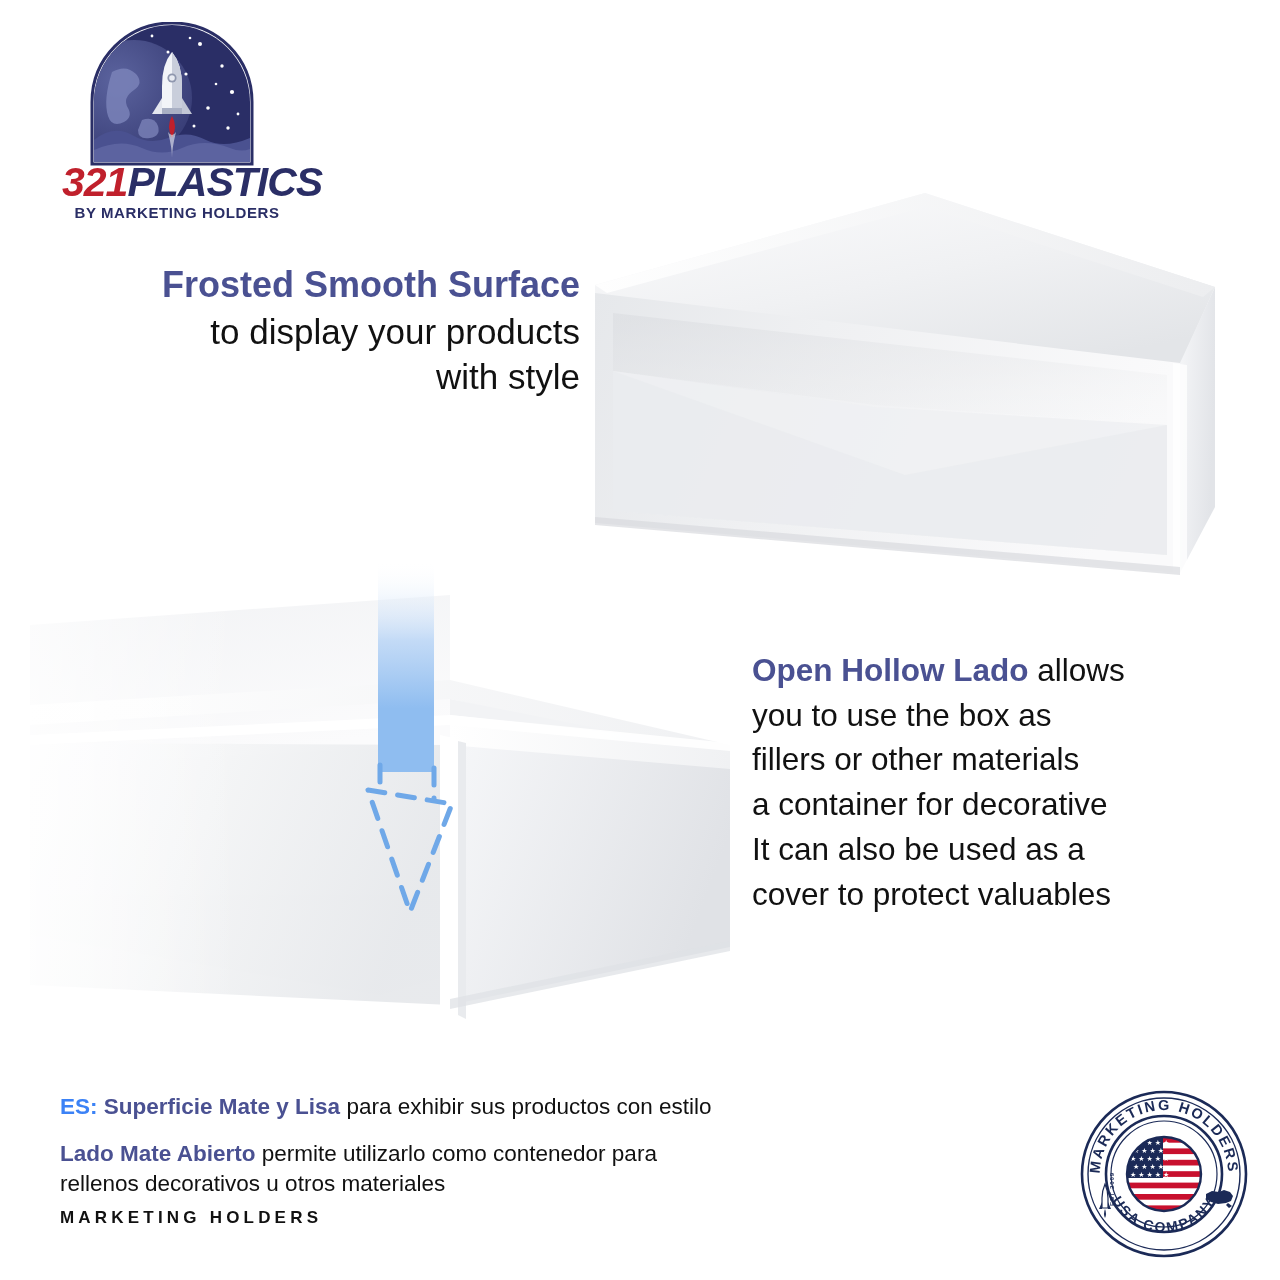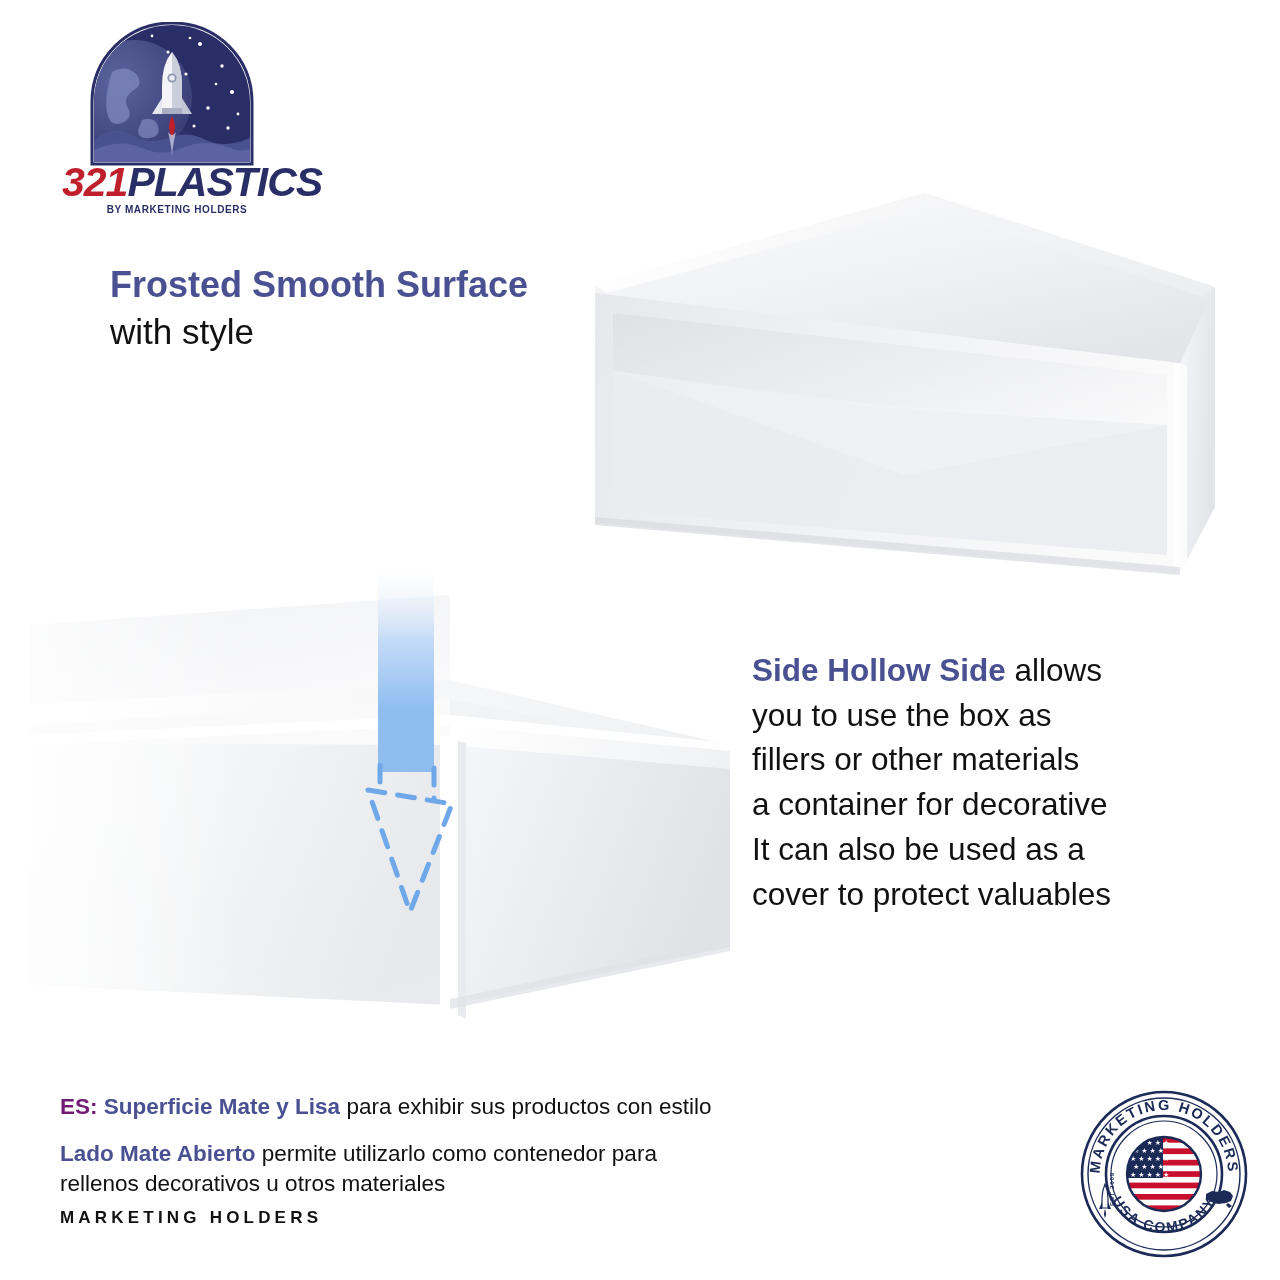--- a/index.html
+++ b/index.html
@@ -16,45 +16,45 @@
   #brand-logo{position:absolute;left:62px;top:22px;width:230px;height:190px;}
   .logo-badge{position:absolute;left:20px;top:0;width:180px;height:150px;}
   .logo-wordmark{
     position:absolute;left:0;top:140px;width:230px;text-align:center;
     line-height:1;
   }
   .wm-row{font-weight:bold;font-style:italic;letter-spacing:-1px;}
   .wm-321{font-size:41px;color:#C0202C;}
   .wm-plastics{font-size:41px;color:#2A2E66;}
   .wm-sub{
-    font-size:10px;font-weight:bold;color:#2A2E66;
+    font-size:15px;font-weight:bold;color:#2A2E66;
     letter-spacing:0.6px;margin-top:2px;font-style:normal;
   }
 
   
   .headline-accent{color:#4A5192;font-weight:bold;}
   #frosted-text-block{
     position:absolute;left:110px;top:262px;width:470px;
-    color:#111111;
+    text-align:right;color:#111111;
     font-size:35px;line-height:1.30;
   }
   #frosted-text-block .hl{font-size:36px;}
 
   #hollow-text-block{
     position:absolute;left:752px;top:648px;width:470px;
     text-align:left;color:#111111;
     font-size:31.5px;line-height:1.42;
   }
   #hollow-text-block .para2{display:block;}
 
   
   #es-footer{position:absolute;left:60px;top:1092px;width:800px;color:#111;}
   .es-line{font-size:22.5px;line-height:1.30;}
   .es-line.l1{margin-bottom:18px;}
-  .es-tag{font-weight:bold;color:#701a75;}
+  .es-tag{font-weight:bold;color:#3b82f6;}
   .es-accent{color:#4A5192;font-weight:bold;}
   #mh-footer-text{
     position:absolute;left:60px;top:1208px;
     font-size:17px;font-weight:bold;letter-spacing:4.2px;color:#111;
   }
 
   
   #closed-box{position:absolute;left:575px;top:175px;width:660px;height:430px;}
   #open-box{position:absolute;left:30px;top:595px;width:740px;height:450px;}
   #down-arrow{position:absolute;left:330px;top:560px;width:160px;height:370px;}
@@ -236,26 +236,27 @@
       </linearGradient>
     </defs>
     <rect x="48" y="0" width="56" height="212" fill="url(#shaftGrad)"></rect>
     <path d="M38 230 L122 244 L80 352 Z" fill="none" stroke="#6FA8E8" stroke-width="5" stroke-dasharray="17 13" stroke-linecap="round" stroke-linejoin="round"></path>
     <path d="M50 205 L50 232" stroke="#6FA8E8" stroke-width="5" stroke-dasharray="17 13" stroke-linecap="round"></path>
     <path d="M104 208 L104 240" stroke="#6FA8E8" stroke-width="5" stroke-dasharray="17 13" stroke-linecap="round"></path>
   </svg>
 
   <div id="frosted-text-block">
     <div class="hl"><span class="headline-accent">Frosted Smooth Surface</span></div>
+    <div>to display your products</div>
     <div>with style</div>
   </div>
 
   <div id="hollow-text-block">
     <div>
-      <span class="headline-accent">Side Hollow Side</span><span> allows</span>
+      <span class="headline-accent">Open Hollow Lado</span><span> allows</span>
     </div>
     <div>you to use the box as</div>
     <div>fillers or other materials</div>
     <div>a container for decorative</div>
     <span class="para2">It can also be used as a</span>
     <div>cover to protect valuables</div>
   </div>
 
   <div id="es-footer">
     <div class="es-line l1">

